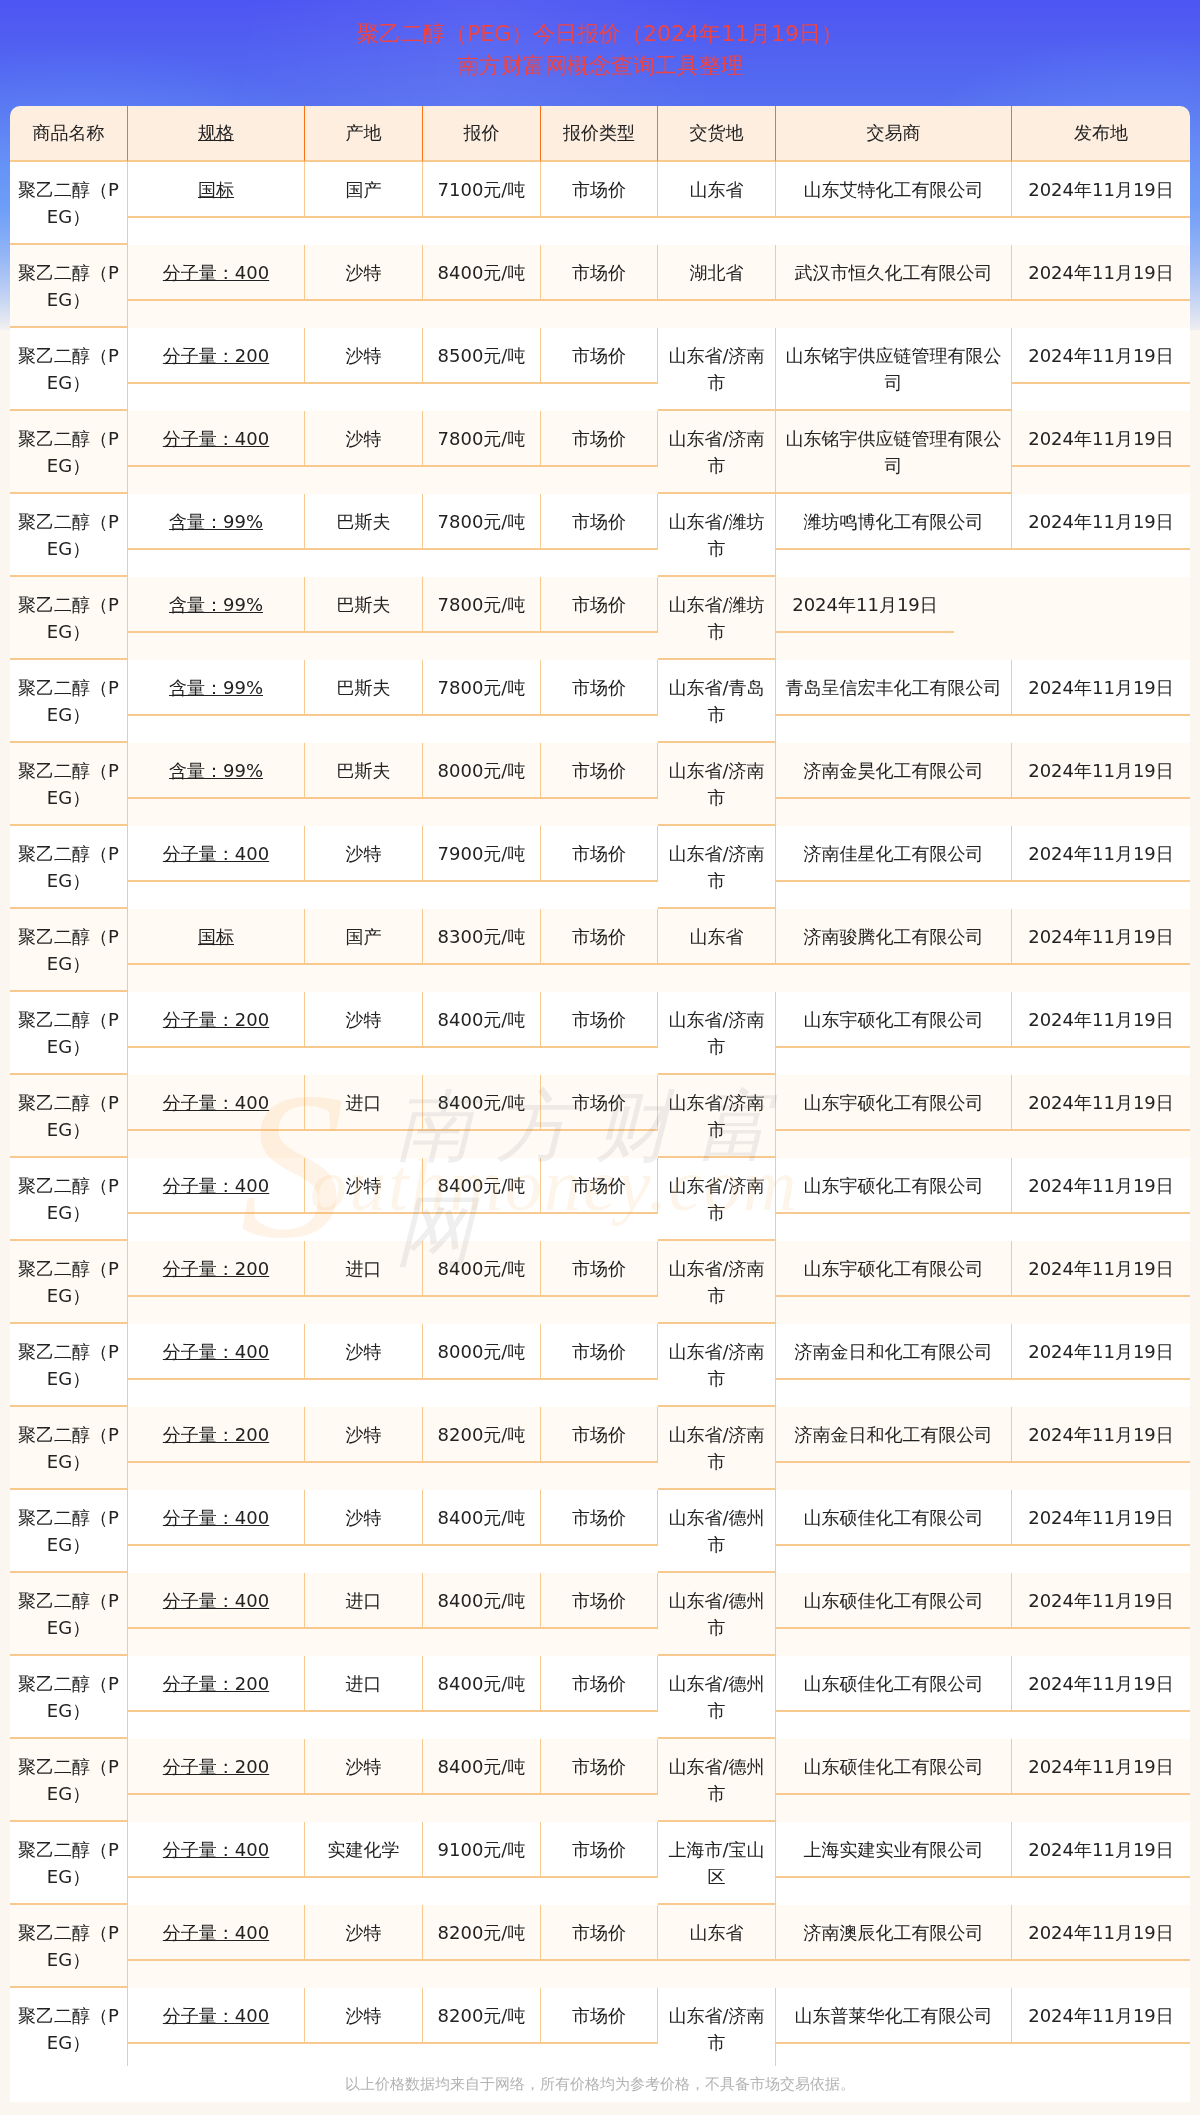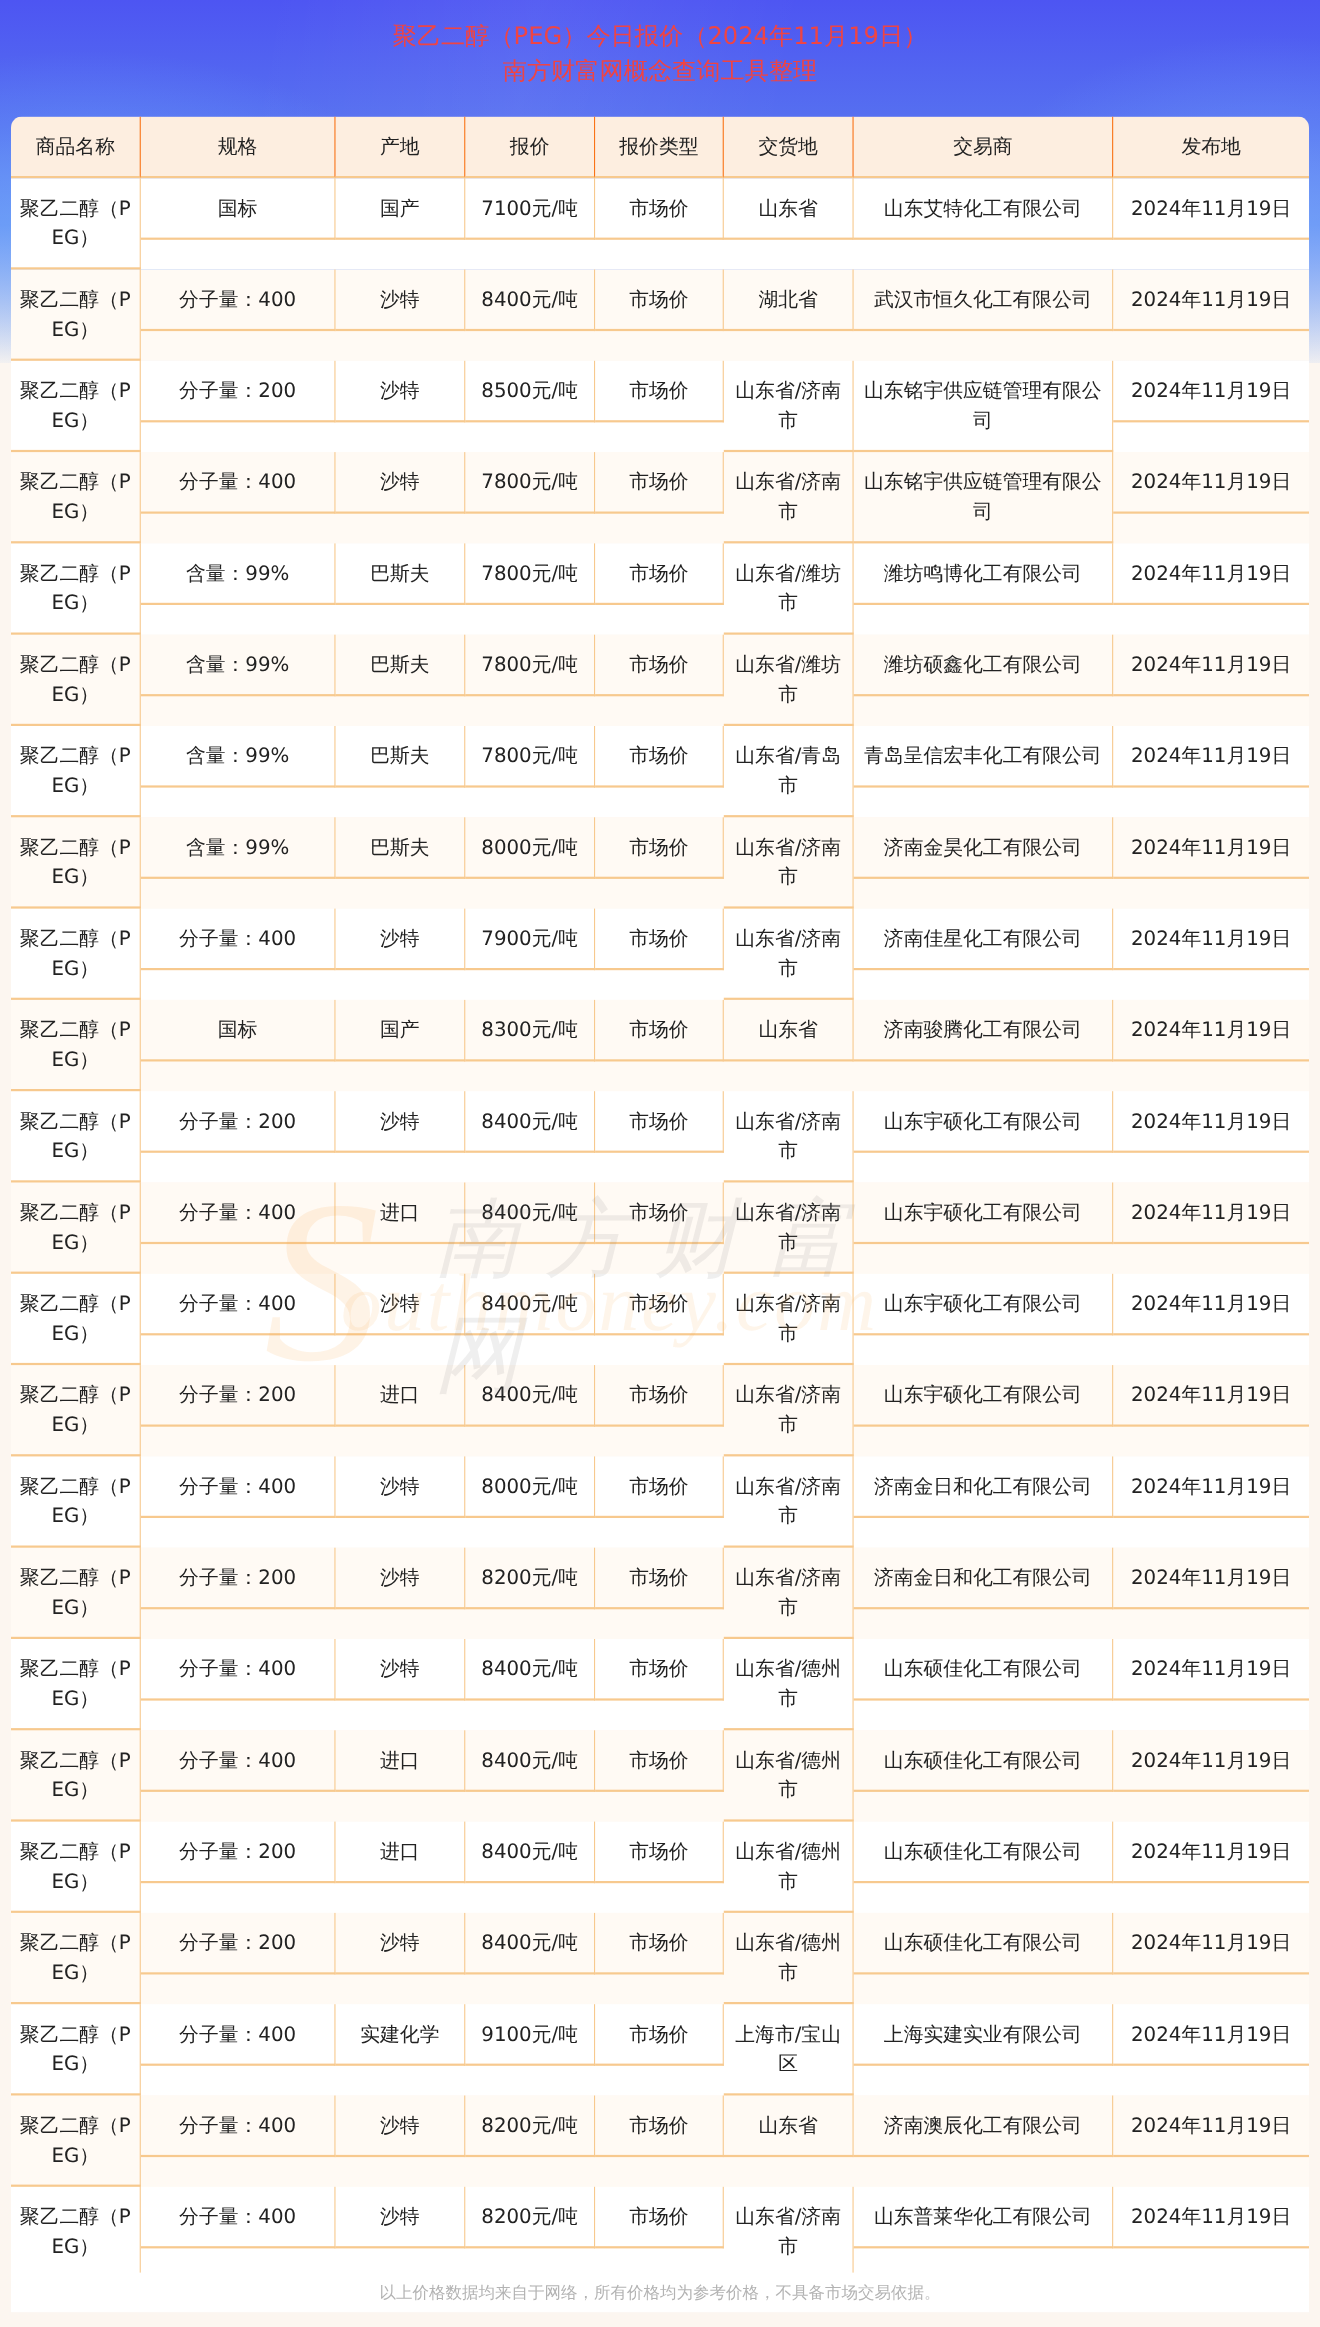--- a/index.html
+++ b/index.html
@@ -30,21 +30,21 @@
     position: absolute; left: 10px; top: 106px; width: 1180px;
     border-radius: 10px 10px 0 0; overflow: hidden; z-index: 2;
   }
   .thead { display: flex; height: 56px; background: #fdeee0; }
   .th {
     height: 56px; display: flex; align-items: center; justify-content: center;
     font-size: 18px; color: #222; border-right: 1px solid #f97316;
     border-bottom: 2px solid #f7c98e;
   }
   .th:last-child { border-right: none; }
-  .c0 { width: 118px; } .c1 { width: 177px; } .c2 { width: 118px; }
+  .c0 { width: 118px; } .c1 { width: 177px; text-decoration: underline; } .c2 { width: 118px; }
   .c3 { width: 118px; } .c4 { width: 117px; } .c5 { width: 118px; }
   .c6 { width: 236px; } .c7 { width: 178px; }
   .row { display: flex; align-items: flex-start; height: 83px; }
   .row.odd { background: #ffffff; }
   .row.even { background: #fffaf4; }
   .td {
     min-height: 56px; padding: 14px 6px 13px; text-align: center;
     font-size: 18px; line-height: 27px; color: #222;
     border-right: 1px solid #f7c98e; border-bottom: 2px solid #f7c98e;
     word-break: break-all;
@@ -147,21 +147,20 @@
         <div class="td c6">潍坊鸣博化工有限公司</div>
         <div class="td c7">2024年11月19日</div>
       </div>
       <div class="row even">
         <div class="td c0 tall">聚乙二醇（PEG）</div>
         <div class="td c1">含量：99%</div>
         <div class="td c2">巴斯夫</div>
         <div class="td c3">7800元/吨</div>
         <div class="td c4">市场价</div>
         <div class="td c5 tall">山东省/潍坊市</div>
-        <div class="td c6">潍坊硕鑫化工有限公司</div>
         <div class="td c7">2024年11月19日</div>
       </div>
       <div class="row odd">
         <div class="td c0 tall">聚乙二醇（PEG）</div>
         <div class="td c1">含量：99%</div>
         <div class="td c2">巴斯夫</div>
         <div class="td c3">7800元/吨</div>
         <div class="td c4">市场价</div>
         <div class="td c5 tall">山东省/青岛市</div>
         <div class="td c6">青岛呈信宏丰化工有限公司</div>

